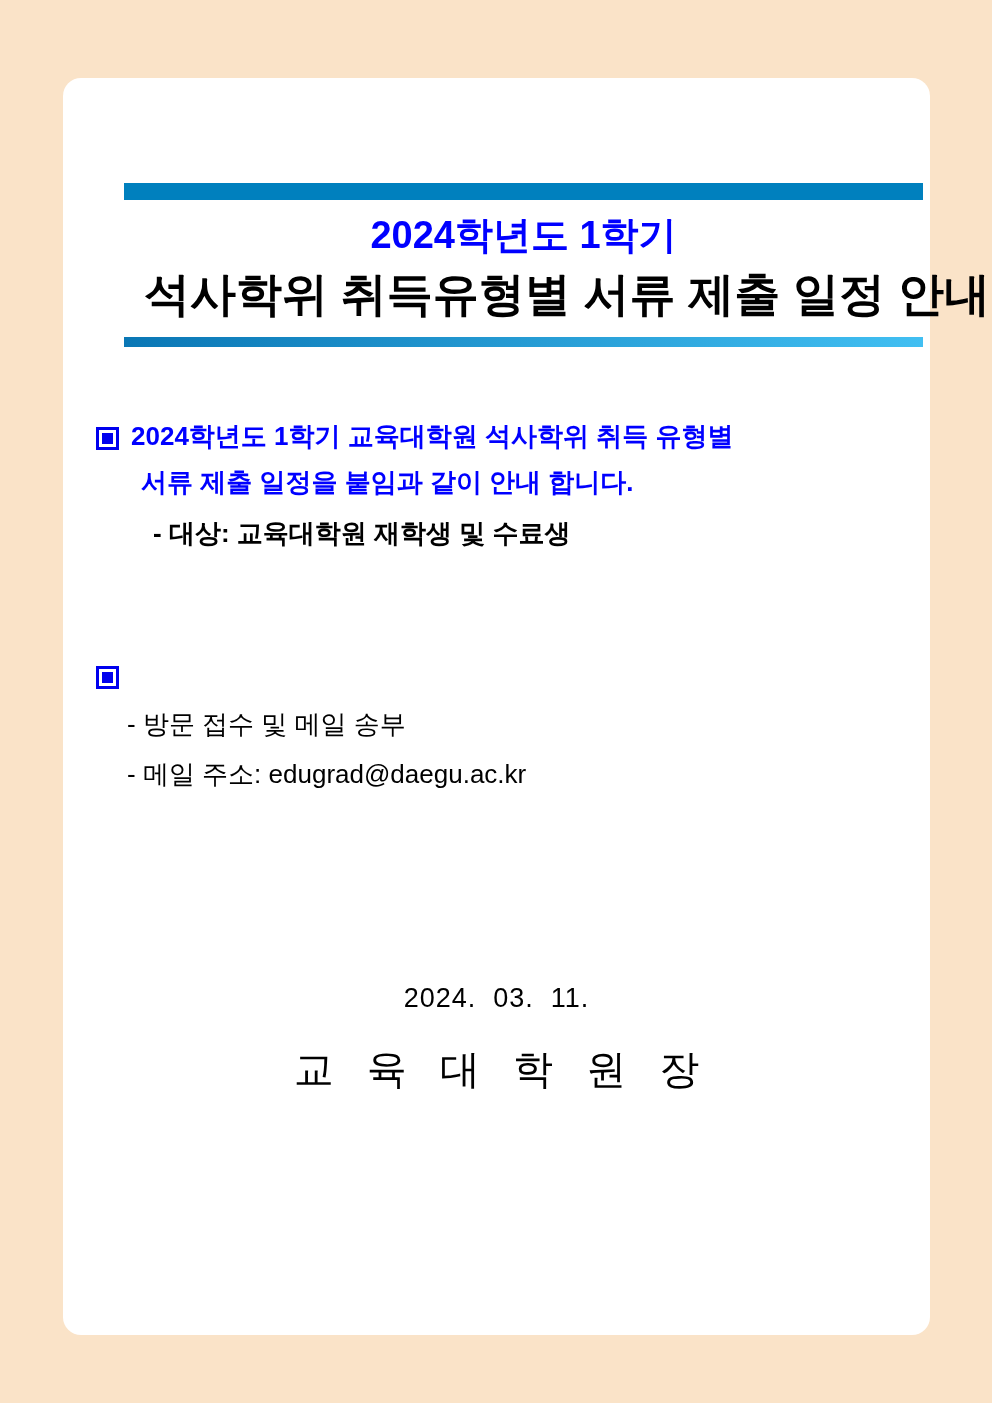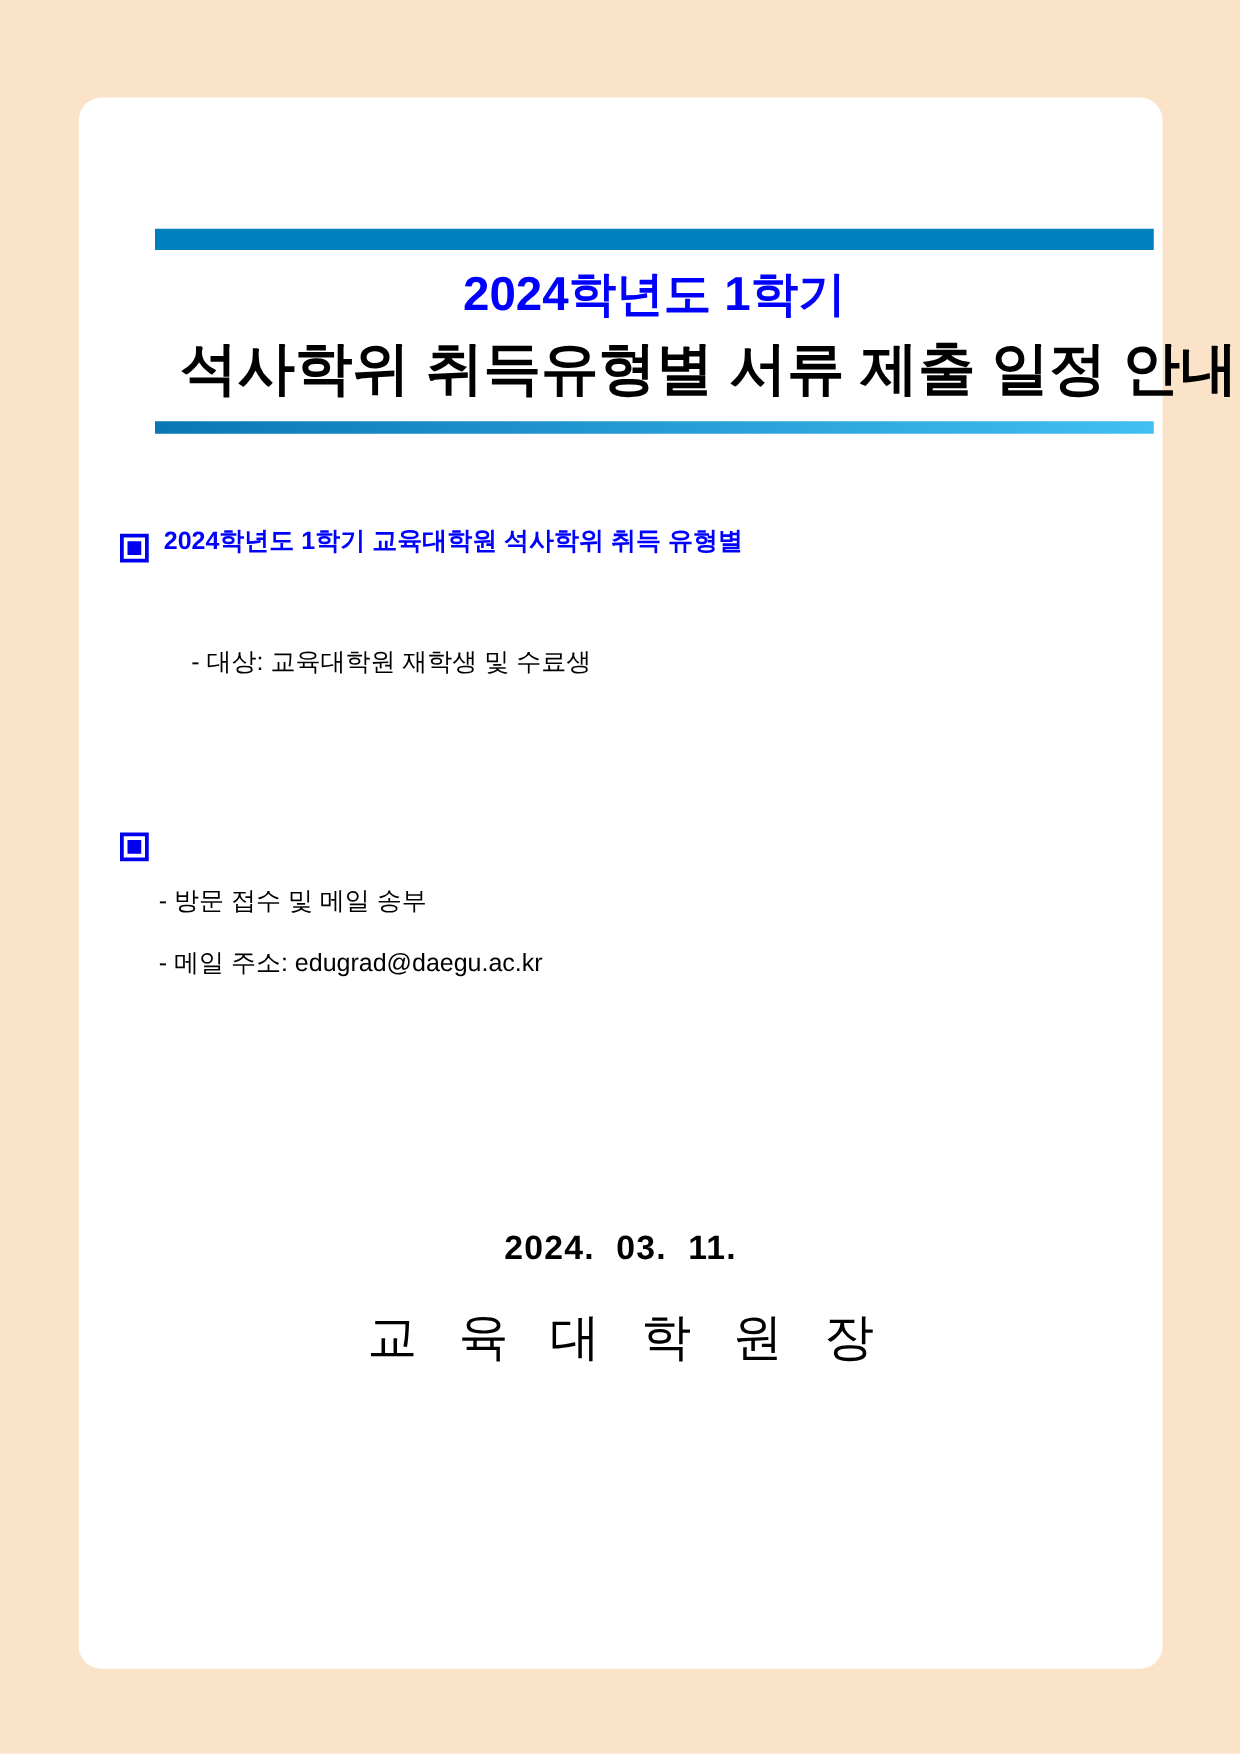--- a/index.html
+++ b/index.html
@@ -57,42 +57,41 @@
   .square-bullet::after {
     content: "";
     position: absolute;
     inset: 3px;
     background: #0000ee;
   }
   .bullet-1 { left: 33px; top: 349px; }
   .bullet-2 { left: 33px; top: 588px; }
 
   .body-line {
-    font-size: 20px;
+    font-size: 26px;
     white-space: nowrap;
     color: #000000;
   }
   .blue-line { color: #0000ff; font-weight: bold; }
 
   .s1-h1 { left: 68px; top: 341px; }
   .s1-h2 { left: 78px; top: 387px; }
-  .s1-i1 { left: 90px; top: 438px; }
+  .s1-i1 { left: 90px; top: 438px; font-weight: bold; }
 
   .s2-h1 { left: 75px; top: 580px; }
   .s2-i1 { left: 64px; top: 629px; }
   .s2-i2 { left: 64px; top: 679px; }
 
   .date-line {
     left: 0; top: 905px; width: 867px;
     text-align: center;
     font-size: 27px;
     letter-spacing: 1px;
     color: #000000;
     white-space: pre;
-    font-weight: bold;
   }
   .signature-line {
     left: 0; top: 964px; width: 867px;
     text-align: center;
     font-size: 40px;
     word-spacing: 22px;
     color: #000000;
     white-space: pre;
   }
 </style>
@@ -105,20 +104,21 @@
     <div class="abs top-bar"></div>
 
     <div class="abs title-line1">2024학년도 1학기</div>
 
     <div class="abs title-line2">석사학위 취득유형별 서류 제출 일정 안내</div>
 
     <div class="abs bottom-bar"></div>
 
     <div class="abs square-bullet bullet-1"></div>
     <div class="abs body-line blue-line s1-h1">2024학년도 1학기 교육대학원 석사학위 취득 유형별</div>
+    <div class="abs body-line blue-line s1-h2">서류 제출 일정을 붙임과 같이 안내 합니다.</div>
     <div class="abs body-line s1-i1">- 대상: 교육대학원 재학생 및 수료생</div>
 
     <div class="abs square-bullet bullet-2"></div>
     <div class="abs body-line s2-i1">- 방문 접수 및 메일 송부</div>
     <div class="abs body-line s2-i2">- 메일 주소: edugrad@daegu.ac.kr</div>
 
     <div class="abs date-line">2024.  03.  11.</div>
 
     <div class="abs signature-line">교 육 대 학 원 장</div>
 

